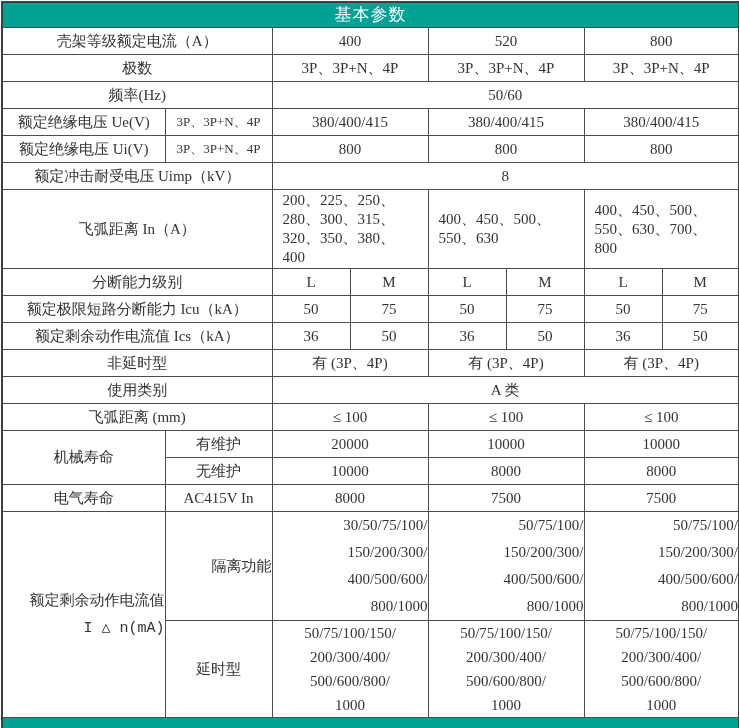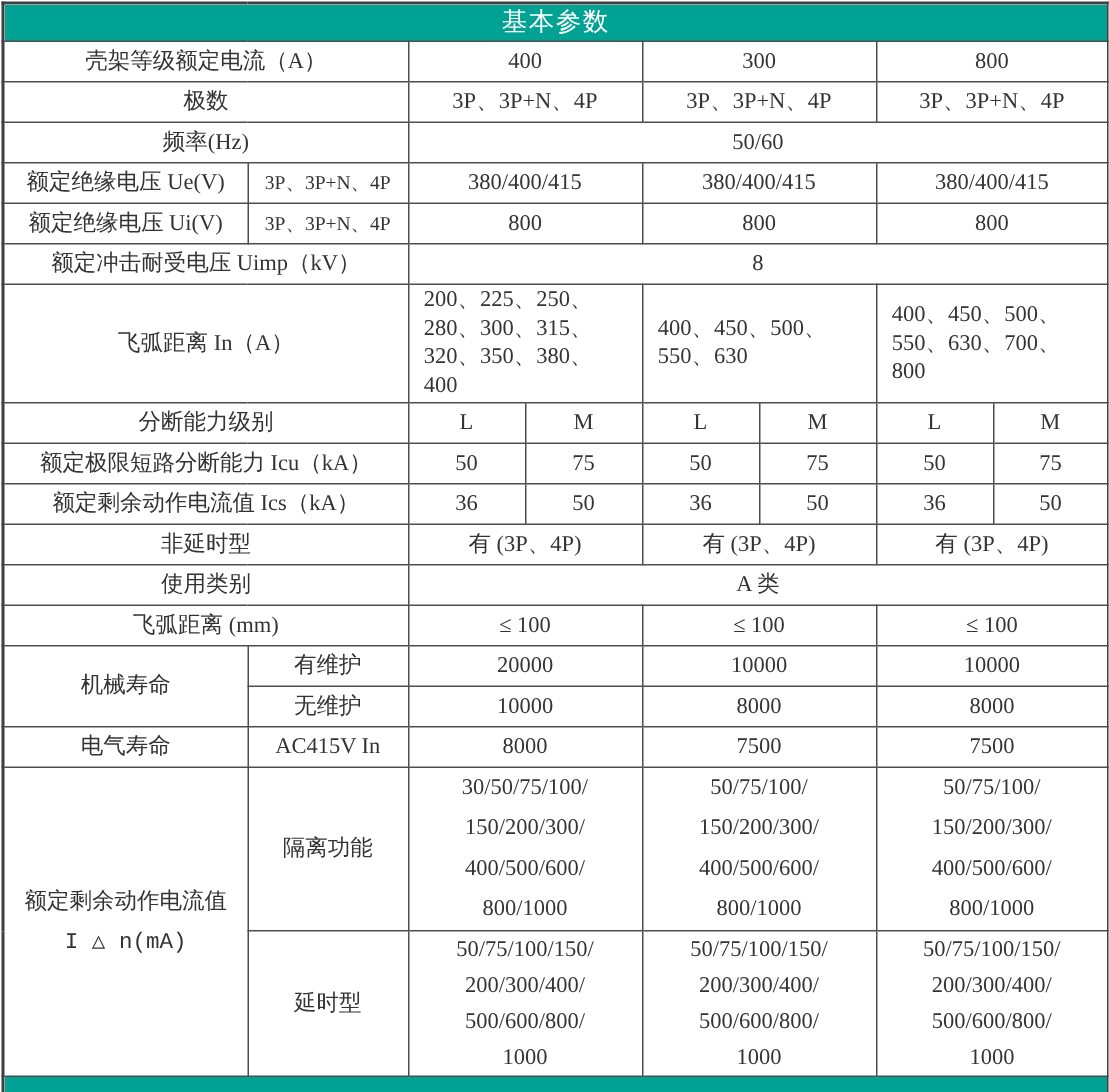--- a/index.html
+++ b/index.html
@@ -20,21 +20,21 @@
     text-align:center;
     vertical-align:middle;
     font-size:15px;
     padding:0;
     overflow:hidden;
     line-height:1.25;
   }
   tr.r-head td{height:24px;}
   tr.r-std td{height:26px;}
   tr.r-in td{height:78px;}
-  tr.r-big1 td{height:107px;}
+  tr.r-big1 td{height:107px;text-align:right;}
   tr.r-big2 td{height:94px;}
   tr.r-foot td{height:10px;}
   .header-cell{
     background:#00a294;
     color:#ffffff;
     font-size:17px;
     letter-spacing:1px;
   }
   .footer-cell{
     background:#00a294;
@@ -62,21 +62,21 @@
   </colgroup>
 
   <tbody>
       <tr class="r-head">
     <td colspan="8" class="header-cell">基本参数</td>
   </tr>
 
   <tr class="r-std">
     <td colspan="2">壳架等级额定电流（A）</td>
     <td colspan="2">400</td>
-    <td colspan="2">300</td>
+    <td colspan="2">520</td>
     <td colspan="2">800</td>
   </tr>
 
   <tr class="r-std">
     <td colspan="2">极数</td>
     <td colspan="2">3P、3P+N、4P</td>
     <td colspan="2">3P、3P+N、4P</td>
     <td colspan="2">3P、3P+N、4P</td>
   </tr>
 

